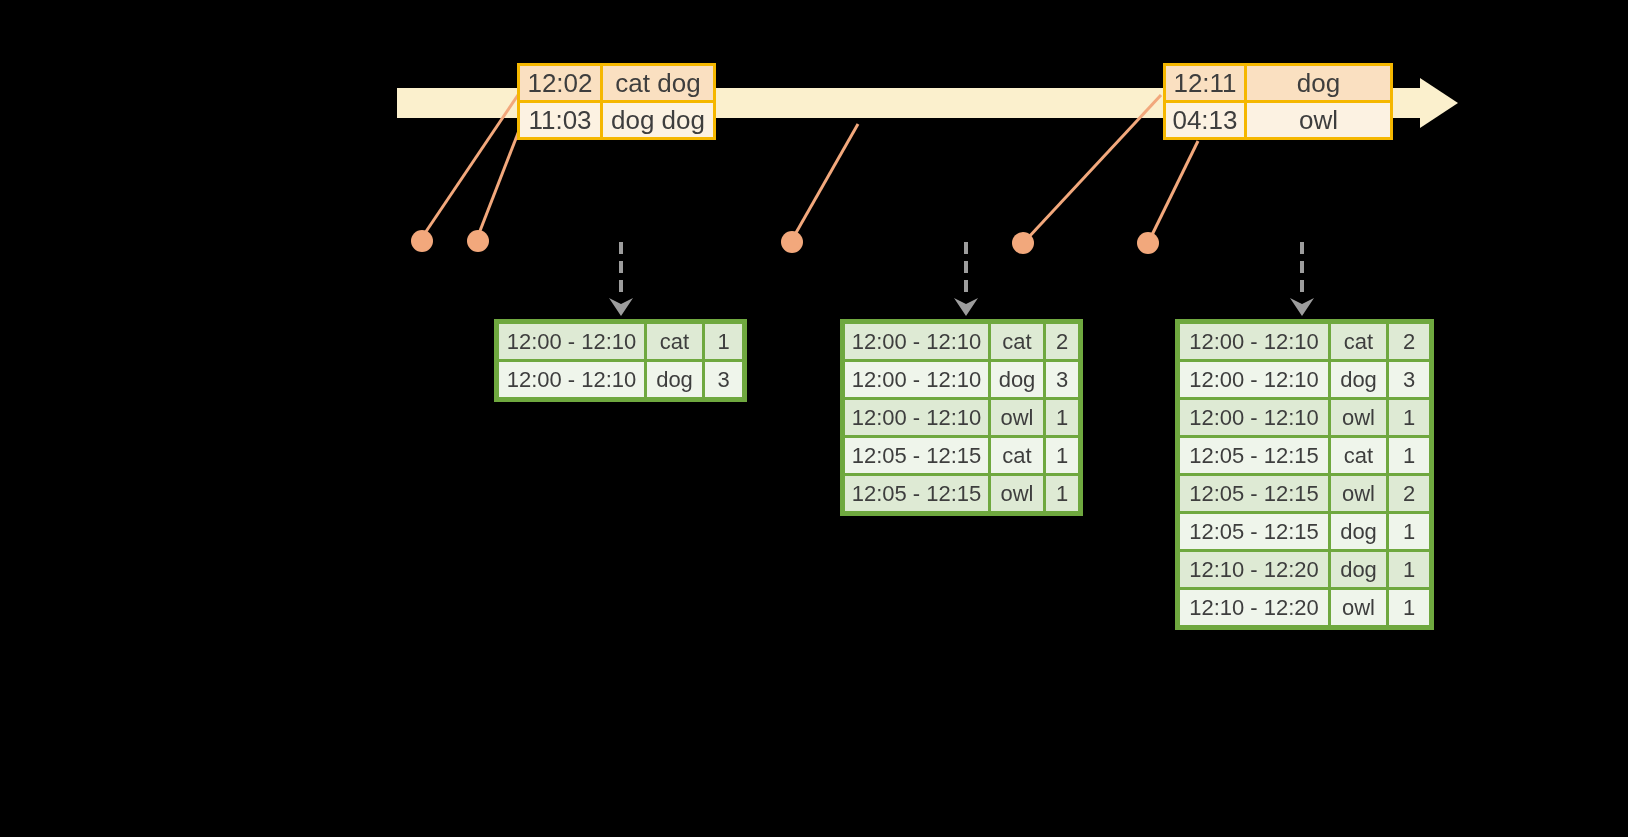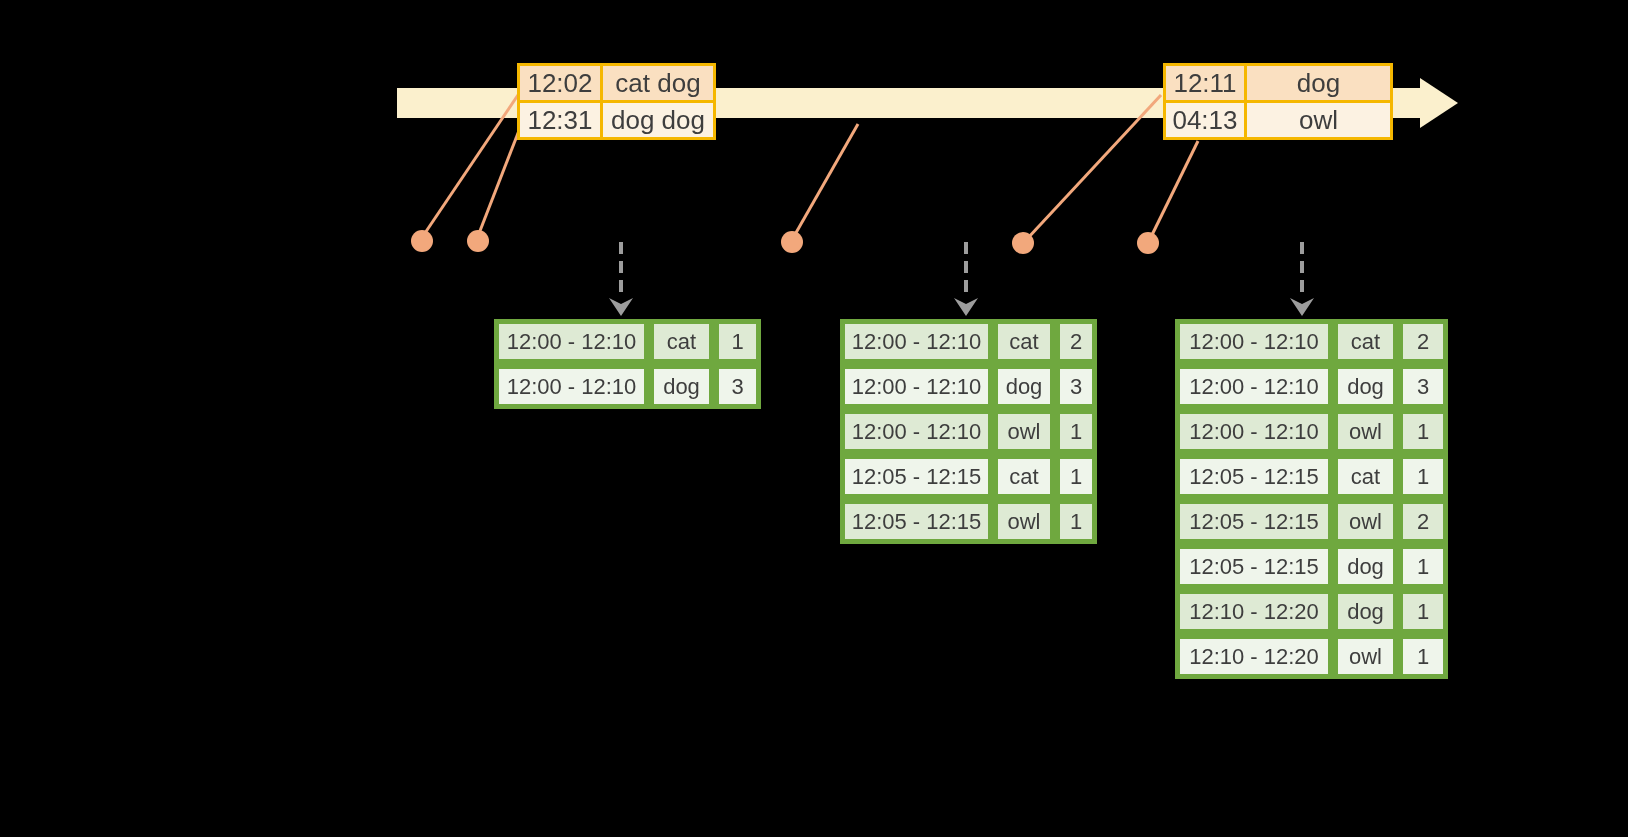--- a/index.html
+++ b/index.html
@@ -17,21 +17,21 @@
   .band-head{position:absolute;left:1420px;top:78px;width:0;height:0;
     border-left:38px solid var(--timeline);border-top:25px solid transparent;border-bottom:25px solid transparent;}
   
   .etable{position:absolute;display:grid;gap:3px;background:var(--eborder);padding:3px;grid-auto-rows:34px;}
   .et1{left:517px;top:63px;grid-template-columns:80px 110px;}
   .et2{left:848px;top:83px;grid-template-columns:86px 97px;}
   .et3{left:1163px;top:63px;grid-template-columns:78px 143px;}
   .etable .cell{display:flex;align-items:center;justify-content:center;font-size:26px;background:var(--elight);}
   .etable .cell:nth-child(4n+1),.etable .cell:nth-child(4n+2){background:var(--edark);}
   
-  .rtable{position:absolute;top:319px;display:grid;gap:10px;background:var(--gborder);padding:5px;grid-auto-rows:35px;}
+  .rtable{position:absolute;top:319px;display:grid;gap:3px;background:var(--gborder);padding:5px;grid-auto-rows:35px;}
   .rt1{left:494px;grid-template-columns:145px 55px 37px;}
   .rt2{left:840px;grid-template-columns:143px 52px 32px;}
   .rt3{left:1175px;grid-template-columns:148px 55px 40px;}
   .rtable .cell{display:flex;align-items:center;justify-content:center;font-size:22px;background:var(--glight);}
   .rtable .cell:nth-child(6n+1),.rtable .cell:nth-child(6n+2),.rtable .cell:nth-child(6n+3){background:var(--gdark);}
   
   svg.overlay{position:absolute;left:0;top:0;width:1628px;height:837px;}
   .connector{stroke:var(--salmon);stroke-width:3;}
   .dot{fill:var(--salmon);}
   .trigger{stroke:var(--gray);stroke-width:4;stroke-dasharray:12 7;}
@@ -62,21 +62,21 @@
     <polygon class="trigger-head" points="609,298 621,316 633,298 621,304"></polygon>
     <line class="trigger" x1="966" y1="242" x2="966" y2="299"></line>
     <polygon class="trigger-head" points="954,298 966,316 978,298 966,304"></polygon>
     <line class="trigger" x1="1302" y1="242" x2="1302" y2="299"></line>
     <polygon class="trigger-head" points="1290,298 1302,316 1314,298 1302,304"></polygon>
   </svg>
 
   <div class="etable et1">
       <div class="cell c0">12:02</div>
       <div class="cell c1">cat dog</div>
-      <div class="cell c0">12:31</div>
+      <div class="cell c0">11:03</div>
       <div class="cell c1">dog dog</div>
     </div>
   <div class="etable et3">
       <div class="cell c0">12:11</div>
       <div class="cell c1">dog</div>
       <div class="cell c0">04:13</div>
       <div class="cell c1">owl</div>
     </div>
 
   <div class="rtable rt1">

